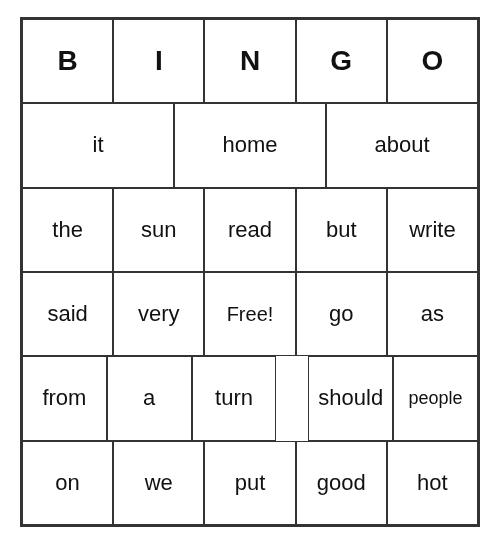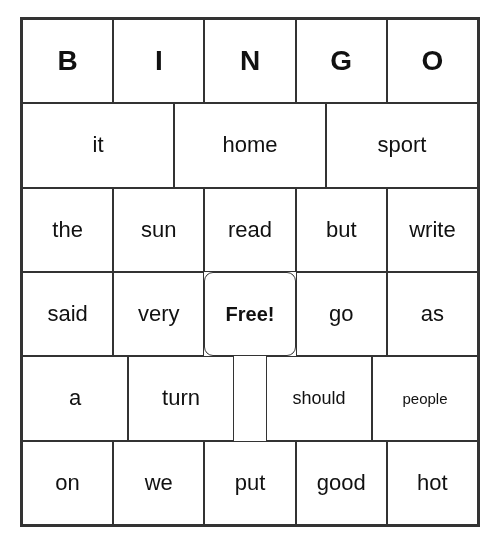--- a/index.html
+++ b/index.html
@@ -41,64 +41,64 @@
       color: #111;
     }
 
     .header-row .bingo-cell {
       font-size: 28px;
       font-weight: bold;
     }
 
     .free-cell {
       font-size: 20px;
-      font-weight: bold;
-      border-radius: 9px;
+      font-weight: normal;
     }
   </style>
 </head>
 <body>
 
 <div class="bingo-card">
 
   <div class="bingo-row header-row">
     <div class="bingo-cell">B</div>
     <div class="bingo-cell">I</div>
     <div class="bingo-cell">N</div>
     <div class="bingo-cell">G</div>
     <div class="bingo-cell">O</div>
   </div>
 
   <div class="bingo-row">
     <div class="bingo-cell">it</div>
     <div class="bingo-cell">home</div>
-    <div class="bingo-cell">sport</div>
+    <div class="bingo-cell">about</div>
   </div>
 
   <div class="bingo-row">
     <div class="bingo-cell">the</div>
     <div class="bingo-cell">sun</div>
     <div class="bingo-cell">read</div>
     <div class="bingo-cell">but</div>
     <div class="bingo-cell">write</div>
   </div>
 
   <div class="bingo-row">
     <div class="bingo-cell">said</div>
     <div class="bingo-cell">very</div>
     <div class="bingo-cell free-cell">Free!</div>
     <div class="bingo-cell">go</div>
     <div class="bingo-cell">as</div>
   </div>
 
   <div class="bingo-row">
+    <div class="bingo-cell">from</div>
     <div class="bingo-cell">a</div>
     <div class="bingo-cell">turn</div>
-    <div class="bingo-cell" style="font-size:18px;margin-left:32px;">should</div>
-    <div class="bingo-cell" style="font-size:15px;">people</div>
+    <div class="bingo-cell" style="font-size:22px;margin-left:32px;">should</div>
+    <div class="bingo-cell" style="font-size:18px;">people</div>
   </div>
 
   <div class="bingo-row">
     <div class="bingo-cell">on</div>
     <div class="bingo-cell">we</div>
     <div class="bingo-cell">put</div>
     <div class="bingo-cell">good</div>
     <div class="bingo-cell">hot</div>
   </div>
 </div>

